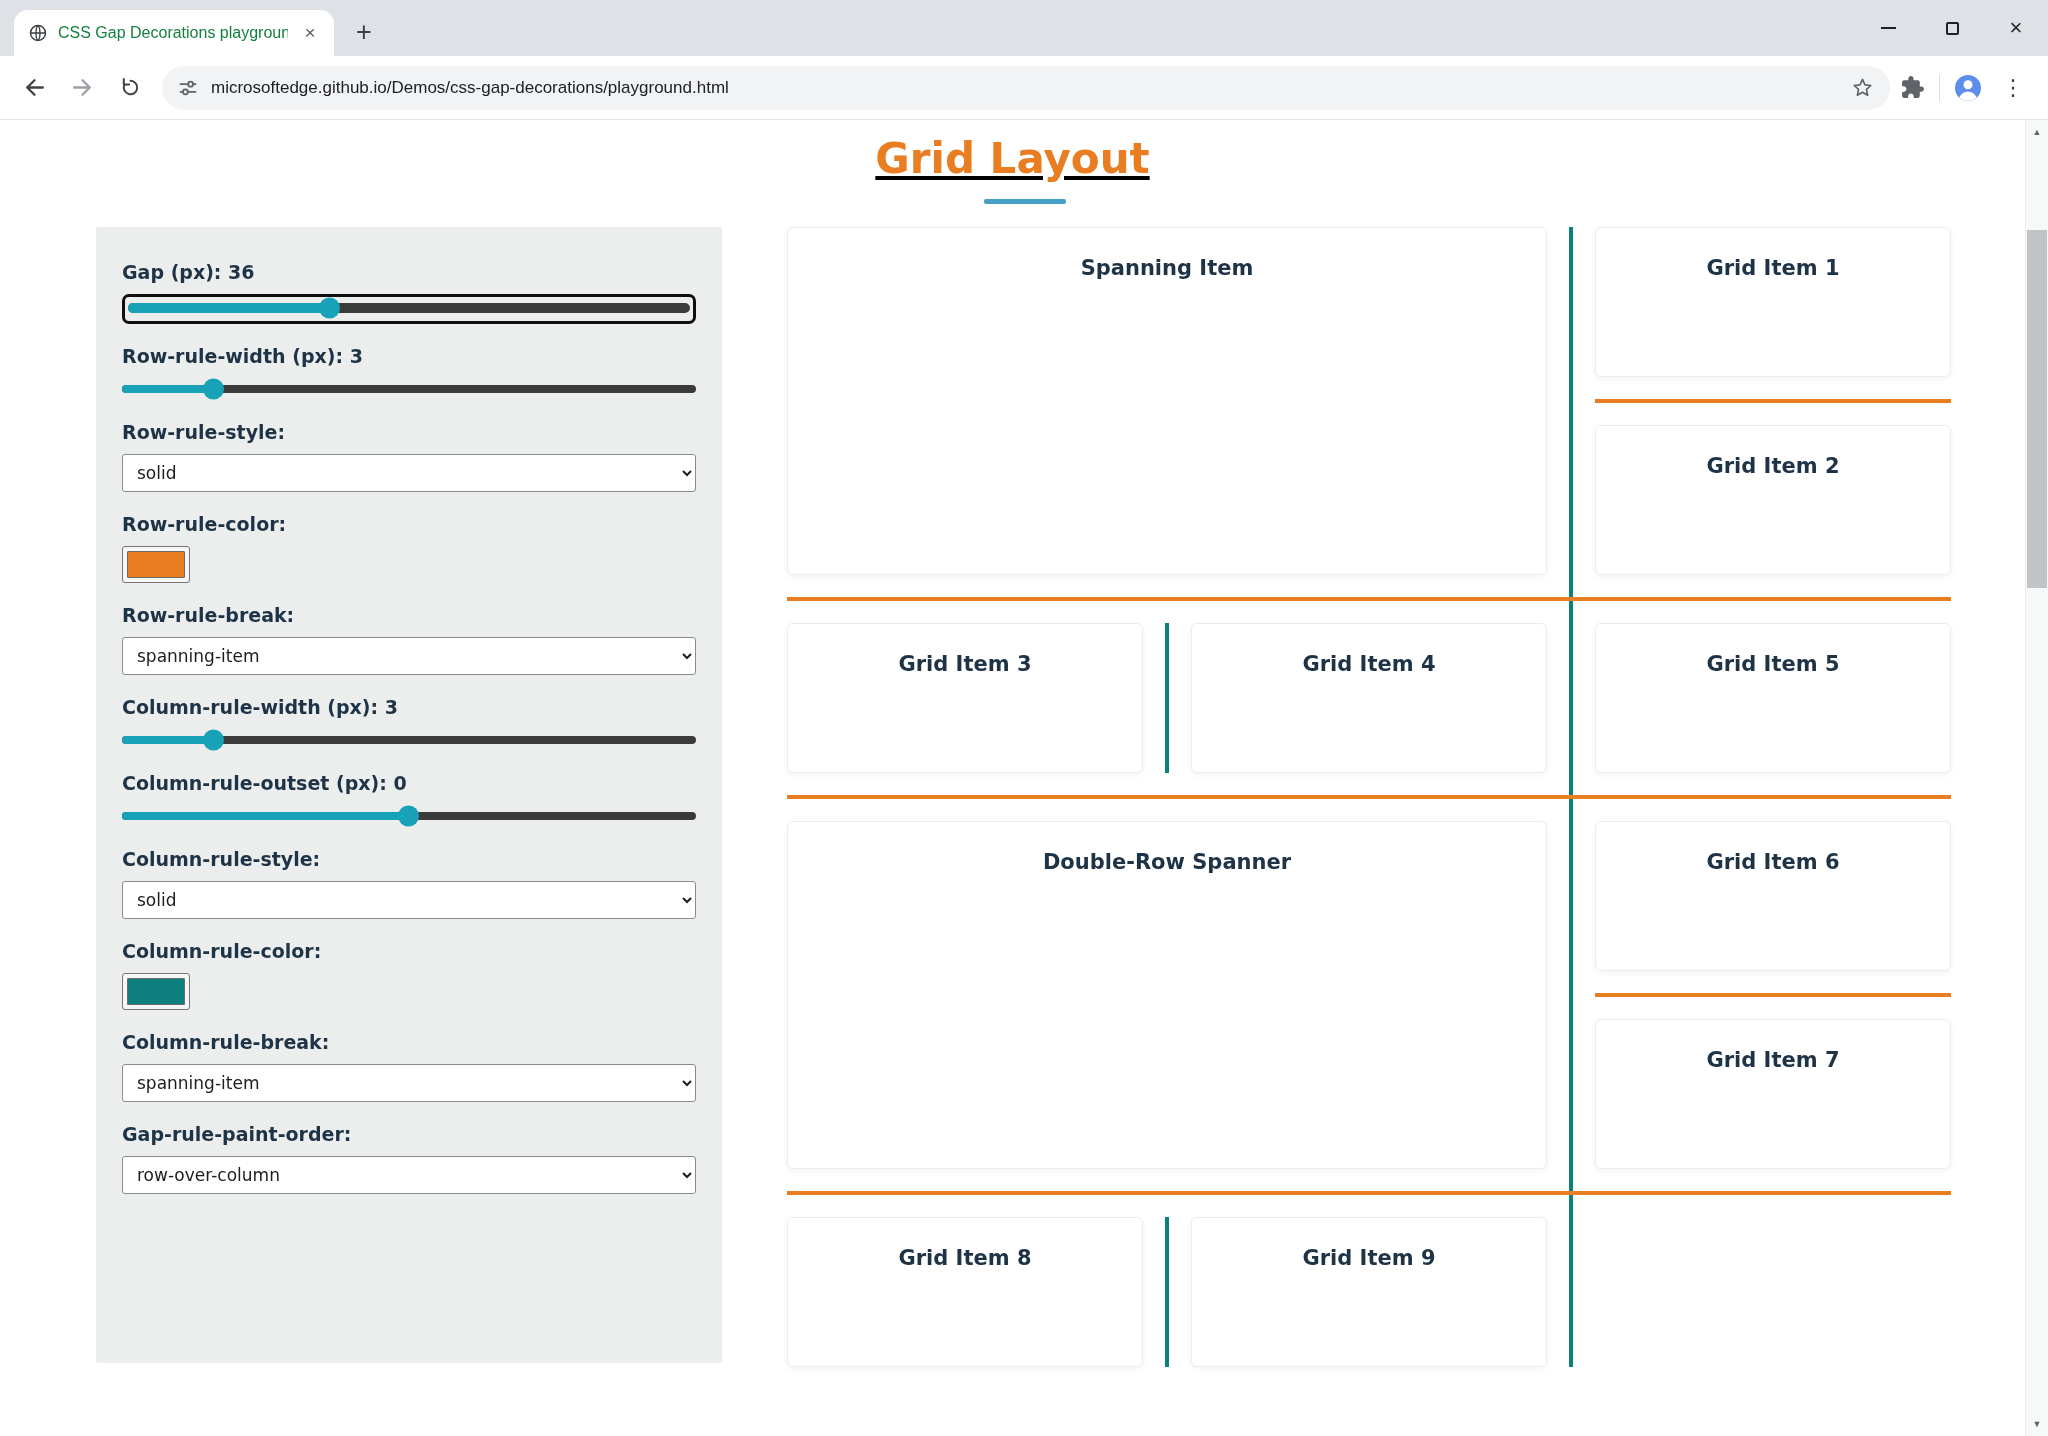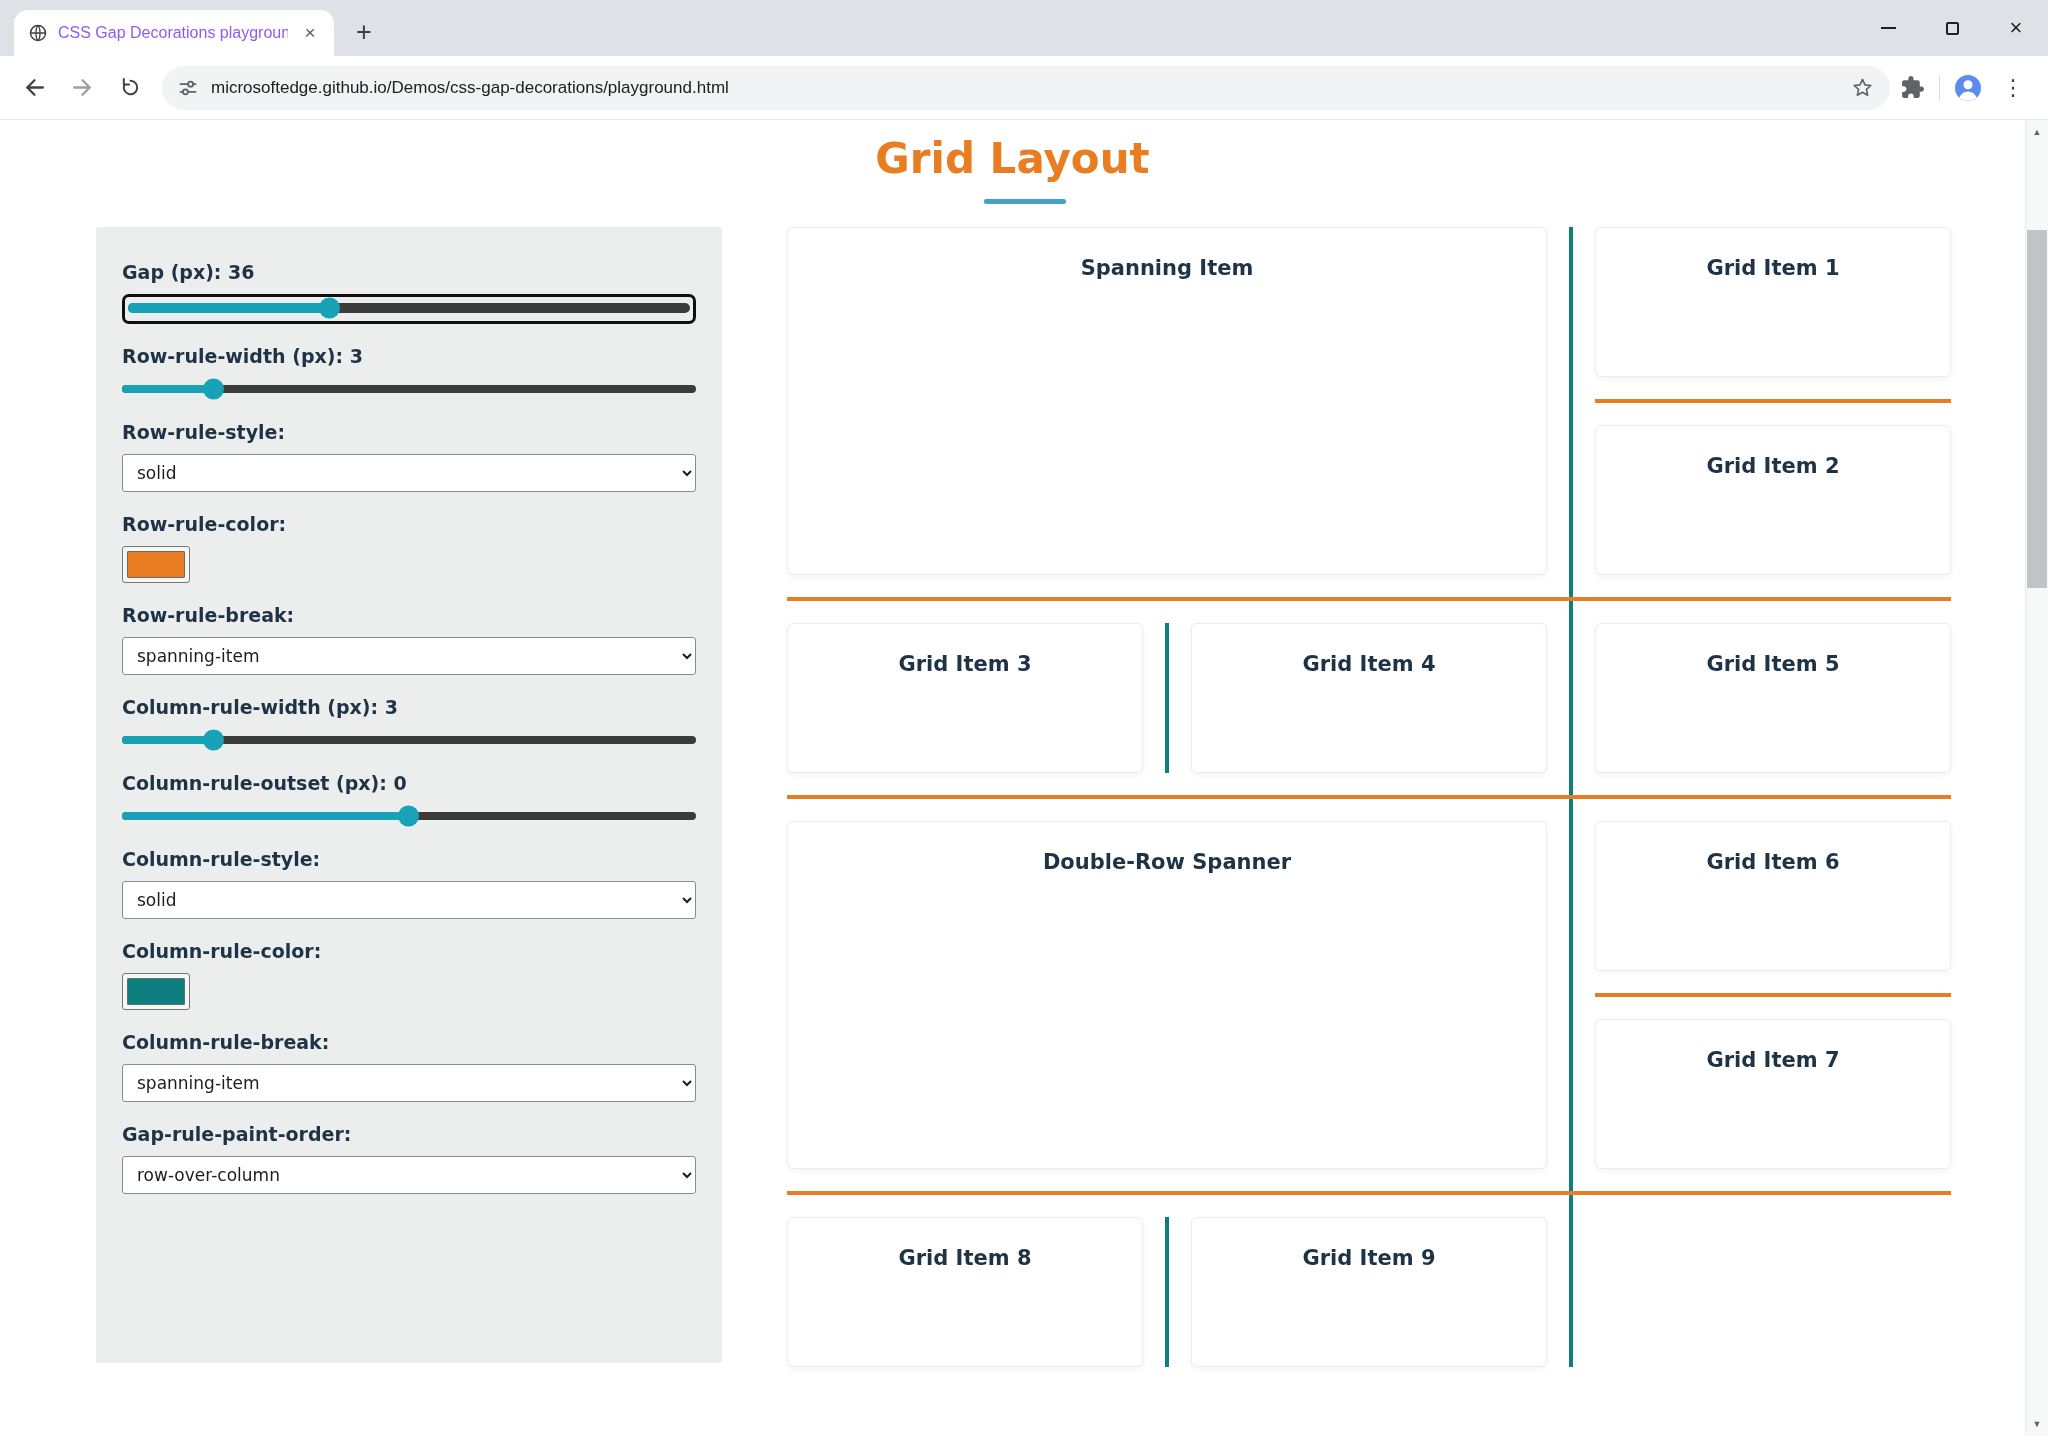--- a/index.html
+++ b/index.html
@@ -4,40 +4,40 @@
 <style>
   * { margin:0; padding:0; box-sizing:border-box; }
   html,body { width:2048px; height:1436px; overflow:hidden; }
   body { font-family:"Liberation Sans", sans-serif; background:#dee1e6; }
 
   .window { width:100%; height:100%; display:flex; flex-direction:column; }
 
   
   .titlebar { height:56px; background:#dee1e6; display:flex; align-items:flex-end; padding-left:14px; position:relative; flex:0 0 auto; }
   .tab { height:46px; width:320px; background:#ffffff; border-radius:14px 14px 0 0; display:flex; align-items:center; padding:0 12px 0 14px; gap:10px; }
-  .tab-title { flex:1; font-size:16px; color:#8b5cf6; white-space:nowrap; overflow:hidden; }
+  .tab-title { flex:1; font-size:16px; color:#15803d; white-space:nowrap; overflow:hidden; }
   .tab-close { font-size:19px; color:#5a5d61; width:24px; height:24px; display:flex; align-items:center; justify-content:center; border-radius:50%; }
   .newtab { width:40px; height:40px; margin:0 0 4px 10px; font-size:27px; color:#3c4043; display:flex; align-items:center; justify-content:center; border-radius:50%; }
   .wincontrols { margin-left:auto; align-self:stretch; display:flex; }
   .winbtn { width:64px; height:56px; display:flex; align-items:center; justify-content:center; color:#202124; }
   .min-glyph { width:15px; height:2px; background:#202124; }
   .max-glyph { width:13px; height:13px; border:2px solid #202124; border-radius:2px; }
   .close-glyph { font-size:22px; line-height:1; color:#202124; }
 
   
   .toolbar { height:64px; background:#ffffff; display:flex; align-items:center; padding:0 14px 0 10px; border-bottom:1px solid #e3e5e8; flex:0 0 auto; }
   .nav-btn { width:48px; height:48px; border-radius:50%; display:flex; align-items:center; justify-content:center; flex:0 0 auto; }
   .omnibox { flex:1; height:44px; background:#f1f3f4; border-radius:22px; display:flex; align-items:center; padding:0 16px; gap:13px; margin:0 10px 0 8px; }
   .omnibox-url { flex:1; font-size:17px; color:#202124; white-space:nowrap; overflow:hidden; }
   .tool-right { display:flex; align-items:center; gap:14px; padding-right:4px; }
   .vsep { width:1px; height:26px; background:#dadce0; }
   .dots { font-size:22px; color:#3c4043; letter-spacing:0; line-height:1; padding:0 6px; }
 
   
-  .content { position:relative; flex:1; background:#ffffff; overflow:hidden; }
+  .content { position:relative; flex:1; background:#ffffff; overflow:hidden;text-decoration:underline; }
   .page-title { text-align:center; font-family:"DejaVu Sans", sans-serif; font-weight:bold; font-size:42px; color:var(--accent-orange,#e87d22); margin-top:14px; width:2025px; }
   .title-underline { width:82px; height:5px; border-radius:2px; background:var(--underline-blue,#45a1c6); margin:16px auto 0; margin-left:972px; }
 
   
   .panel { position:absolute; left:96px; top:107px; width:626px; height:1136px; background:var(--panel-bg,#eceeee); border-radius:2px; padding:34px 26px; overflow:hidden; font-family:"DejaVu Sans", sans-serif; }
   .group { margin-bottom:21px; }
   .group > label { display:block; font-size:19px; font-weight:600; color:var(--label-color,#1f3347); margin-bottom:11px; }
   .slider { position:relative; height:22px; width:100%; }
   .track { position:relative; top:7px; height:8px; width:100%; background:var(--track-color,#3b3b3b); border-radius:5px; }
   .fillwrap { position:absolute; left:0; top:0; bottom:0; background:var(--slider-teal,#17a2b8); border-radius:5px 0 0 5px; }

